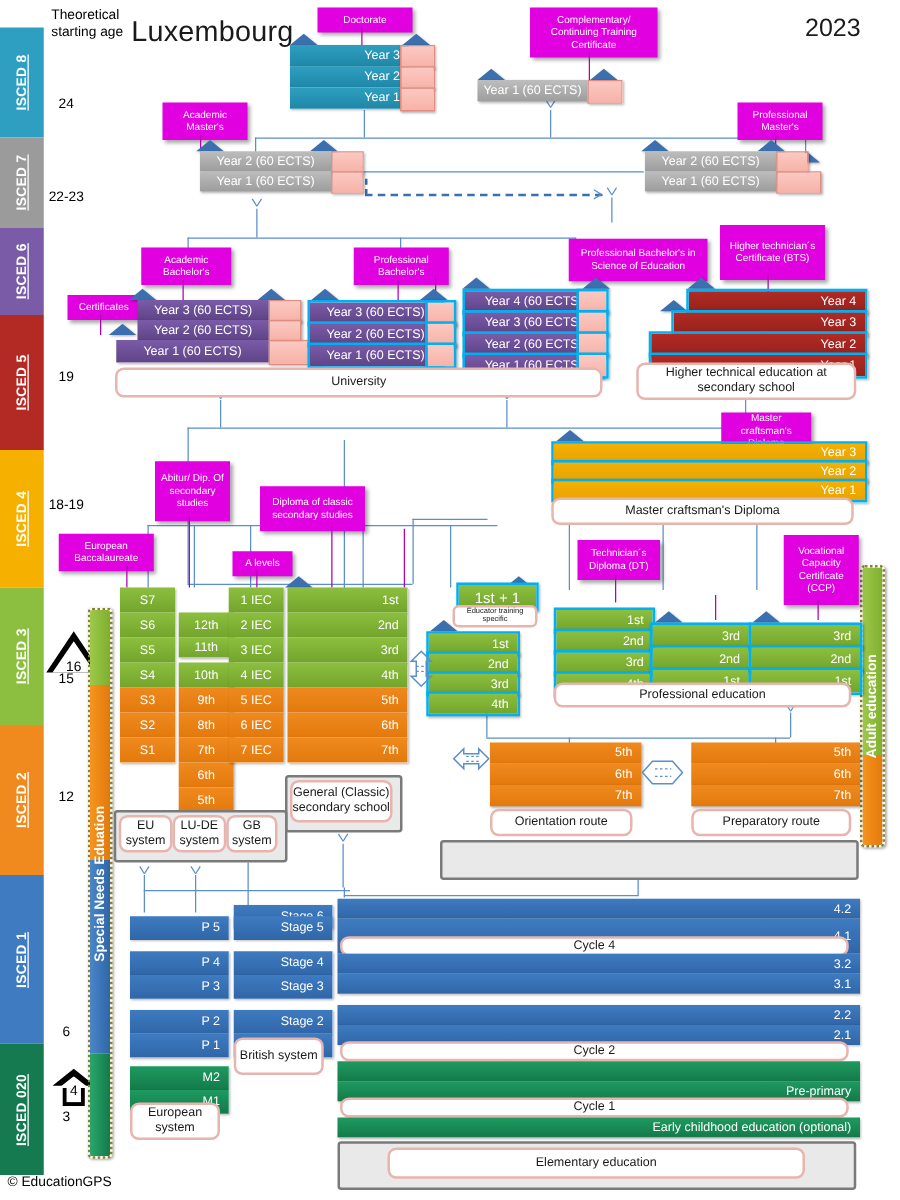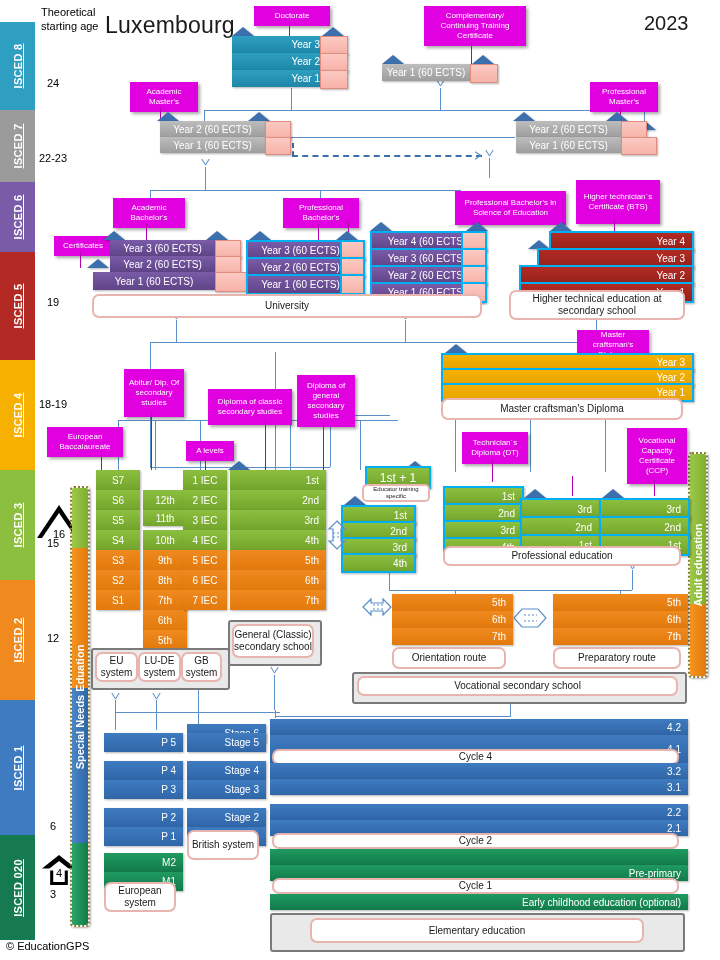--- a/index.html
+++ b/index.html
@@ -350,21 +350,20 @@
   <div class="pennant" style="left:445px;top:344px;"></div>
   <div class="bar b-gold r ol-cyan" style="left:441px;top:353px;width:242px;height:15px;">Year 3</div>
   <div class="bar b-gold r ol-cyan" style="left:441px;top:368px;width:242px;height:15px;">Year 2</div>
   <div class="bar b-gold r ol-cyan" style="left:441px;top:383px;width:242px;height:15px;">Year 1</div>
   <div class="inst" style="left:441px;top:398px;width:242px;height:22px;">Master craftsman's Diploma</div>
 
   <div class="cert" style="left:124px;top:369px;width:54px;height:44px;">Abitur/ Dip. Of secondary studies</div>
   <div class="certline" style="left:151px;top:413px;height:57px;"></div>
   <div class="cert" style="left:208px;top:389px;width:78px;height:32px;">Diploma of classic secondary studies</div>
   <div class="certline" style="left:265px;top:421px;height:49px;"></div>
-  <div class="cert" style="left:297px;top:375px;width:52px;height:48px;">Diploma of general secondary studies</div>
   <div class="certline" style="left:323px;top:423px;height:47px;"></div>
   <div class="cert" style="left:47px;top:427px;width:70px;height:26px;">European Baccalaureate</div>
   <div class="certline" style="left:101px;top:453px;height:17px;"></div>
   <div class="cert" style="left:186px;top:441px;width:42px;height:16px;">A levels</div>
   <div class="certline" style="left:205px;top:457px;height:13px;"></div>
   <div class="cert" style="left:462px;top:432px;width:60px;height:28px;">Technician´s Diploma (DT)</div>
   <div class="certline" style="left:492px;top:460px;height:22px;"></div>
   <div class="certline" style="left:572px;top:476px;height:20px;"></div>
   <div class="cert" style="left:627px;top:428px;width:54px;height:52px;">Vocational Capacity Certificate (CCP)</div>
   <div class="certline" style="left:654px;top:480px;height:16px;"></div>
@@ -437,21 +436,20 @@
   <div class="bar b-orange r" style="left:392px;top:611px;width:114px;height:17px;">6th</div>
   <div class="bar b-orange r" style="left:392px;top:628px;width:114px;height:17px;">7th</div>
   <div class="inst" style="left:392px;top:647px;width:114px;height:22px;">Orientation route</div>
 
   <div class="bar b-orange r" style="left:553px;top:594px;width:128px;height:17px;">5th</div>
   <div class="bar b-orange r" style="left:553px;top:611px;width:128px;height:17px;">6th</div>
   <div class="bar b-orange r" style="left:553px;top:628px;width:128px;height:17px;">7th</div>
   <div class="inst" style="left:553px;top:647px;width:128px;height:22px;">Preparatory route</div>
 
   <div class="greyframe" style="left:352px;top:672px;width:331px;height:28px;"></div>
-  <div class="inst" style="left:357px;top:676px;width:321px;height:20px;">Vocational secondary school</div>
 
   <div class="warr" style="left:326px;top:520px;">
     <svg width="22" height="30" viewBox="0 0 22 30">
       <path d="M11 1 L19 9 L15 9 L15 21 L19 21 L11 29 L3 21 L7 21 L7 9 L3 9 Z" fill="none" stroke="#5b8fc9" stroke-width="1.2"></path>
       <line x1="7" y1="13" x2="15" y2="13" stroke="#5b8fc9" stroke-width="1" stroke-dasharray="2,2"></line>
       <line x1="7" y1="17" x2="15" y2="17" stroke="#5b8fc9" stroke-width="1" stroke-dasharray="2,2"></line>
     </svg>
   </div>
   <div class="warr" style="left:362px;top:596px;">
     <svg width="30" height="22" viewBox="0 0 30 22">

